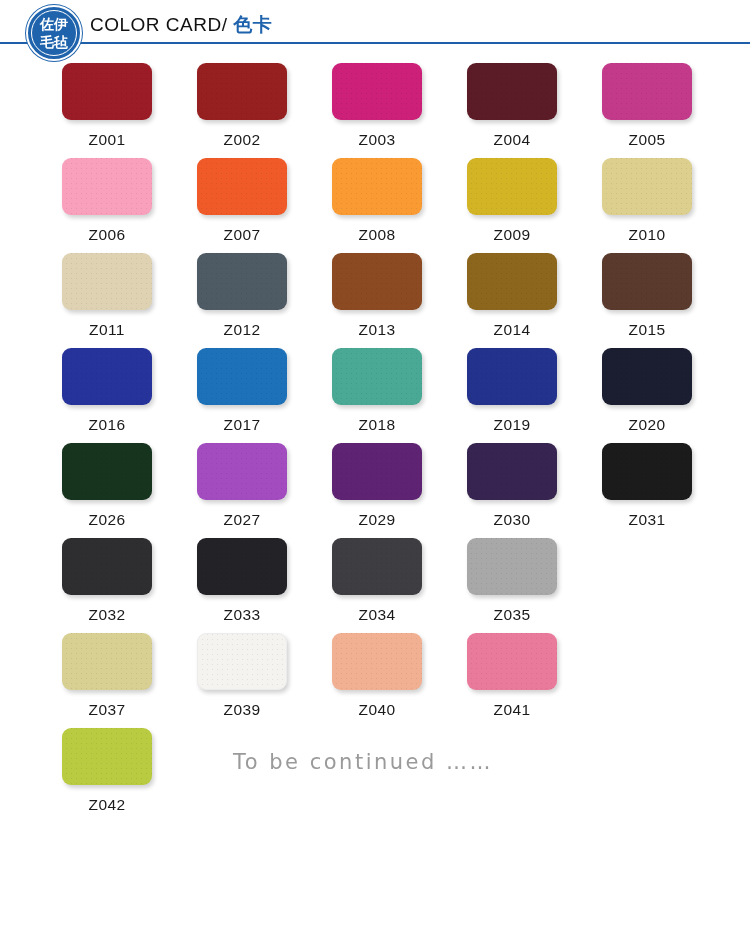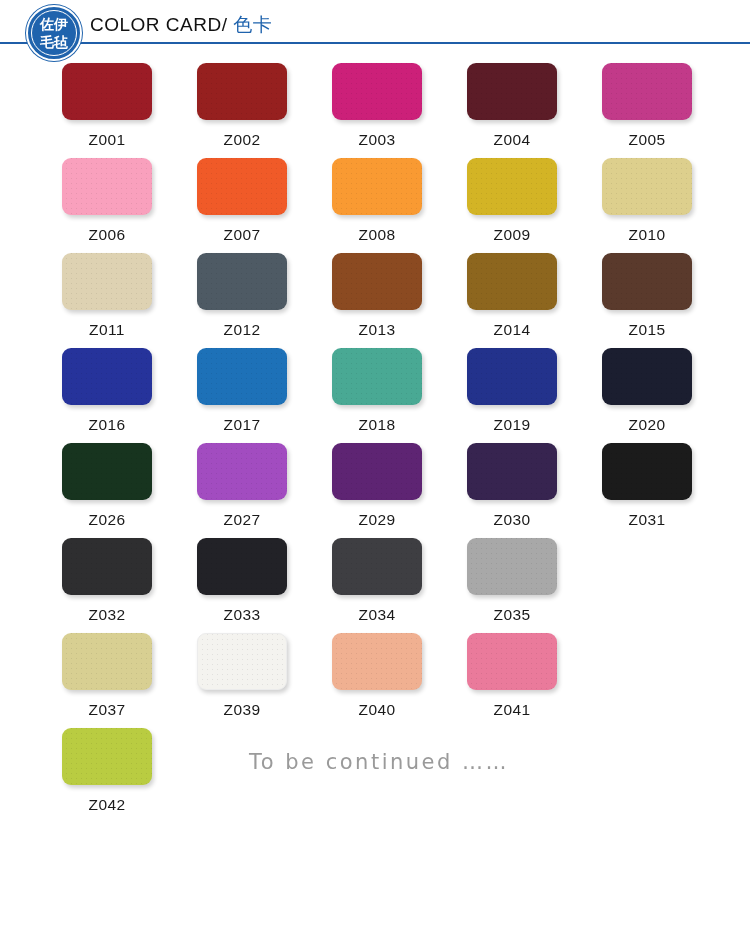--- a/index.html
+++ b/index.html
@@ -80,21 +80,21 @@
     top: 12px;
     font-size: 19px;
     letter-spacing: 0.5px;
     color: #111111;
     font-weight: 400;
     z-index: 2;
     white-space: nowrap;
   }
   .header-title .cn {
     color: #1f63ad;
-    font-weight: 400;
+    font-weight: 700;
     font-family: "DejaVu Sans", "Liberation Sans", sans-serif;
   }
 
   
   .grid {
     position: relative;
     margin: 0;
     padding: 7px 0 0 0;
   }
   .row {
@@ -142,21 +142,21 @@
     font-size: 15.5px;
     color: #1a1a1a;
     margin-top: 11px;
     letter-spacing: 0.4px;
     font-family: "Liberation Sans", "DejaVu Sans", sans-serif;
   }
 
   
   .note {
     align-self: flex-start;
-    margin-left: 52px;
+    margin-left: 36px;
     margin-top: 22px;
     font-size: 21px;
     color: #9a9a9a;
     letter-spacing: 2.5px;
     white-space: nowrap;
     font-family: "DejaVu Sans", "Liberation Sans", sans-serif;
   }
 </style>
 </head>
 <body>

